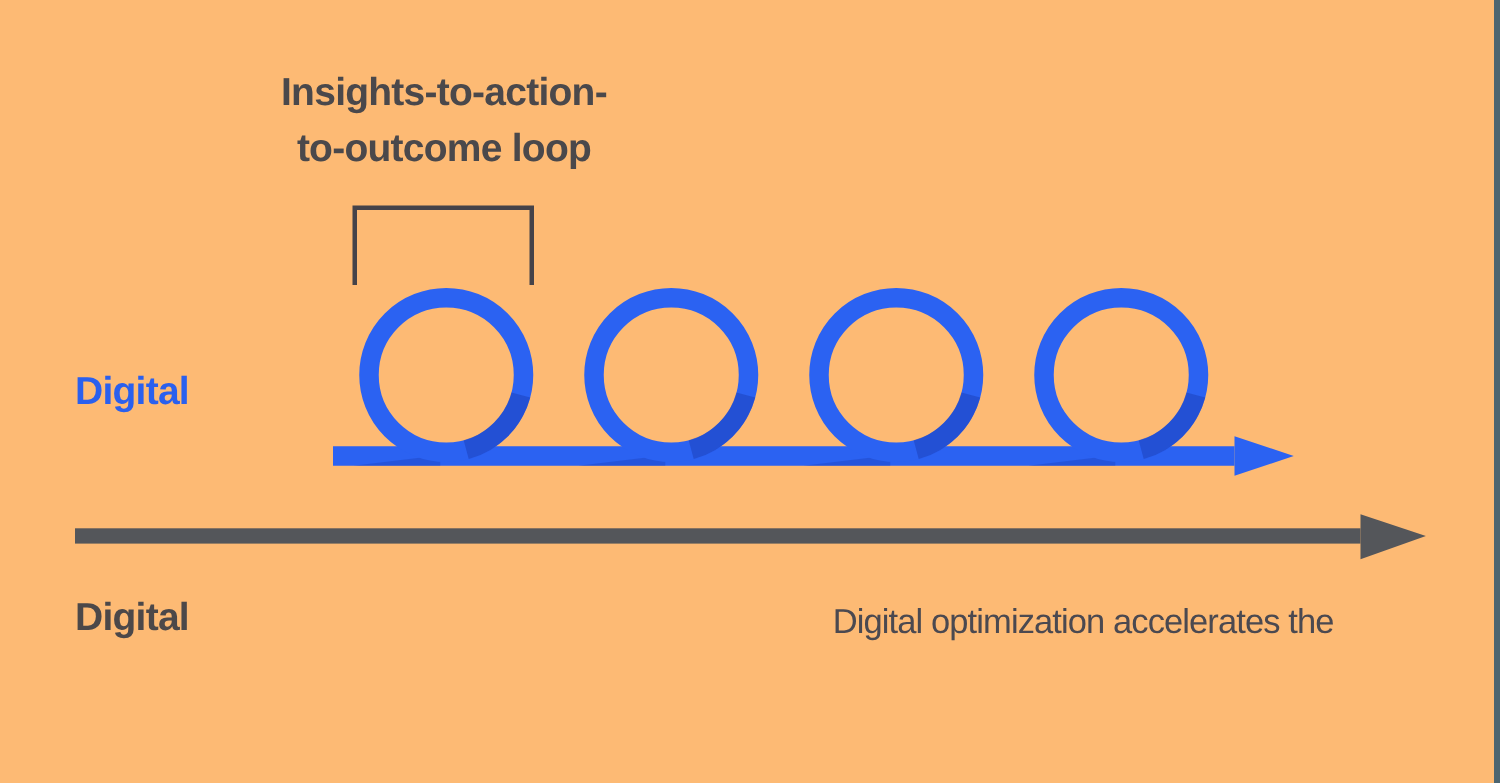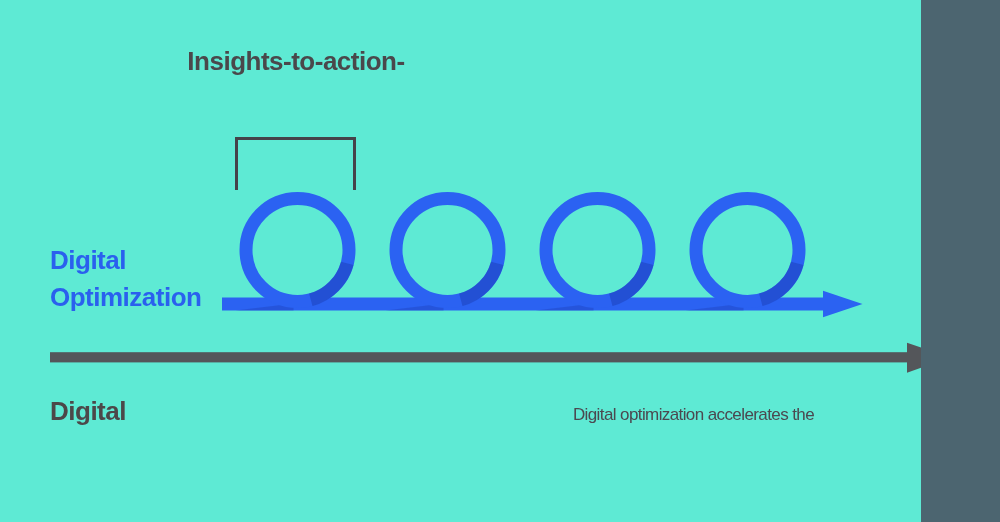--- a/index.html
+++ b/index.html
@@ -2,23 +2,23 @@
 <html><head>
 <meta charset="utf-8">
 <style>
   html, body {
     margin: 0;
     padding: 0;
     background: #4c6570;
   }
   .canvas {
     position: relative;
-    width: 921px;
+    width: 996px;
     height: 522px;
-    background: #5eead4;
+    background: #fdba74;
     overflow: hidden;
     font-family: "Liberation Sans", sans-serif;
   }
   .txt-line { white-space: nowrap; }
 
   .loop-annotation {
     position: absolute;
     left: 96px;
     top: 43px;
     width: 400px;
@@ -51,39 +51,40 @@
     line-height: 37px;
     letter-spacing: -0.5px;
   }
 
   .caption {
     position: absolute;
     right: 107px;
     top: 396px;
     text-align: right;
     color: #4b4950;
-    font-size: 17px;
+    font-size: 23px;
     font-weight: 500;
     line-height: 37px;
     letter-spacing: -0.6px;
   }
 
   .diagram-svg {
     position: absolute;
     left: 0;
     top: 0;
   }
 </style>
 </head>
 <body>
 
 <div class="canvas">
 
   <div class="loop-annotation">
     <div class="txt-line">Insights-to-action-</div>
+    <div class="txt-line">to-outcome loop</div>
   </div>
 
   <svg class="diagram-svg" width="1000" height="522" viewBox="0 0 1000 522">
 
     <path d="M 236.5 190 L 236.5 138.5 L 354.5 138.5 L 354.5 190" fill="none" stroke="#454349" stroke-width="3"></path>
 
     <rect x="222" y="297.5" width="601" height="13" fill="#2B62F2"></rect>
 
     <polygon points="235.5,310.5 293.5,310.5 293.5,303.5" fill="#1C3EB5" opacity="0.38"></polygon>
     <polygon points="385.5,310.5 443.5,310.5 443.5,303.5" fill="#1C3EB5" opacity="0.38"></polygon>
@@ -101,21 +102,20 @@
     <path d="M 797.2 263.3 A 51.5 51.5 0 0 1 760.8 299.8" fill="none" stroke="#1C3EB5" stroke-width="13" opacity="0.5"></path>
 
     <polygon points="823,290.8 823,317.2 862.5,304" fill="#2B62F2"></polygon>
 
     <rect x="50" y="352.2" width="857" height="10.2" fill="#54565A"></rect>
     <polygon points="907,342.8 907,372.8 950.6,357.3" fill="#54565A"></polygon>
   </svg>
 
   <div class="digital-optimization">
     <div class="txt-line">Digital</div>
-    <div class="txt-line">Optimization</div>
   </div>
 
   <div class="digital-transformation">
     <div class="txt-line">Digital</div>
   </div>
 
   <div class="caption">
     <div class="txt-line">Digital optimization accelerates the</div>
   </div>
 

